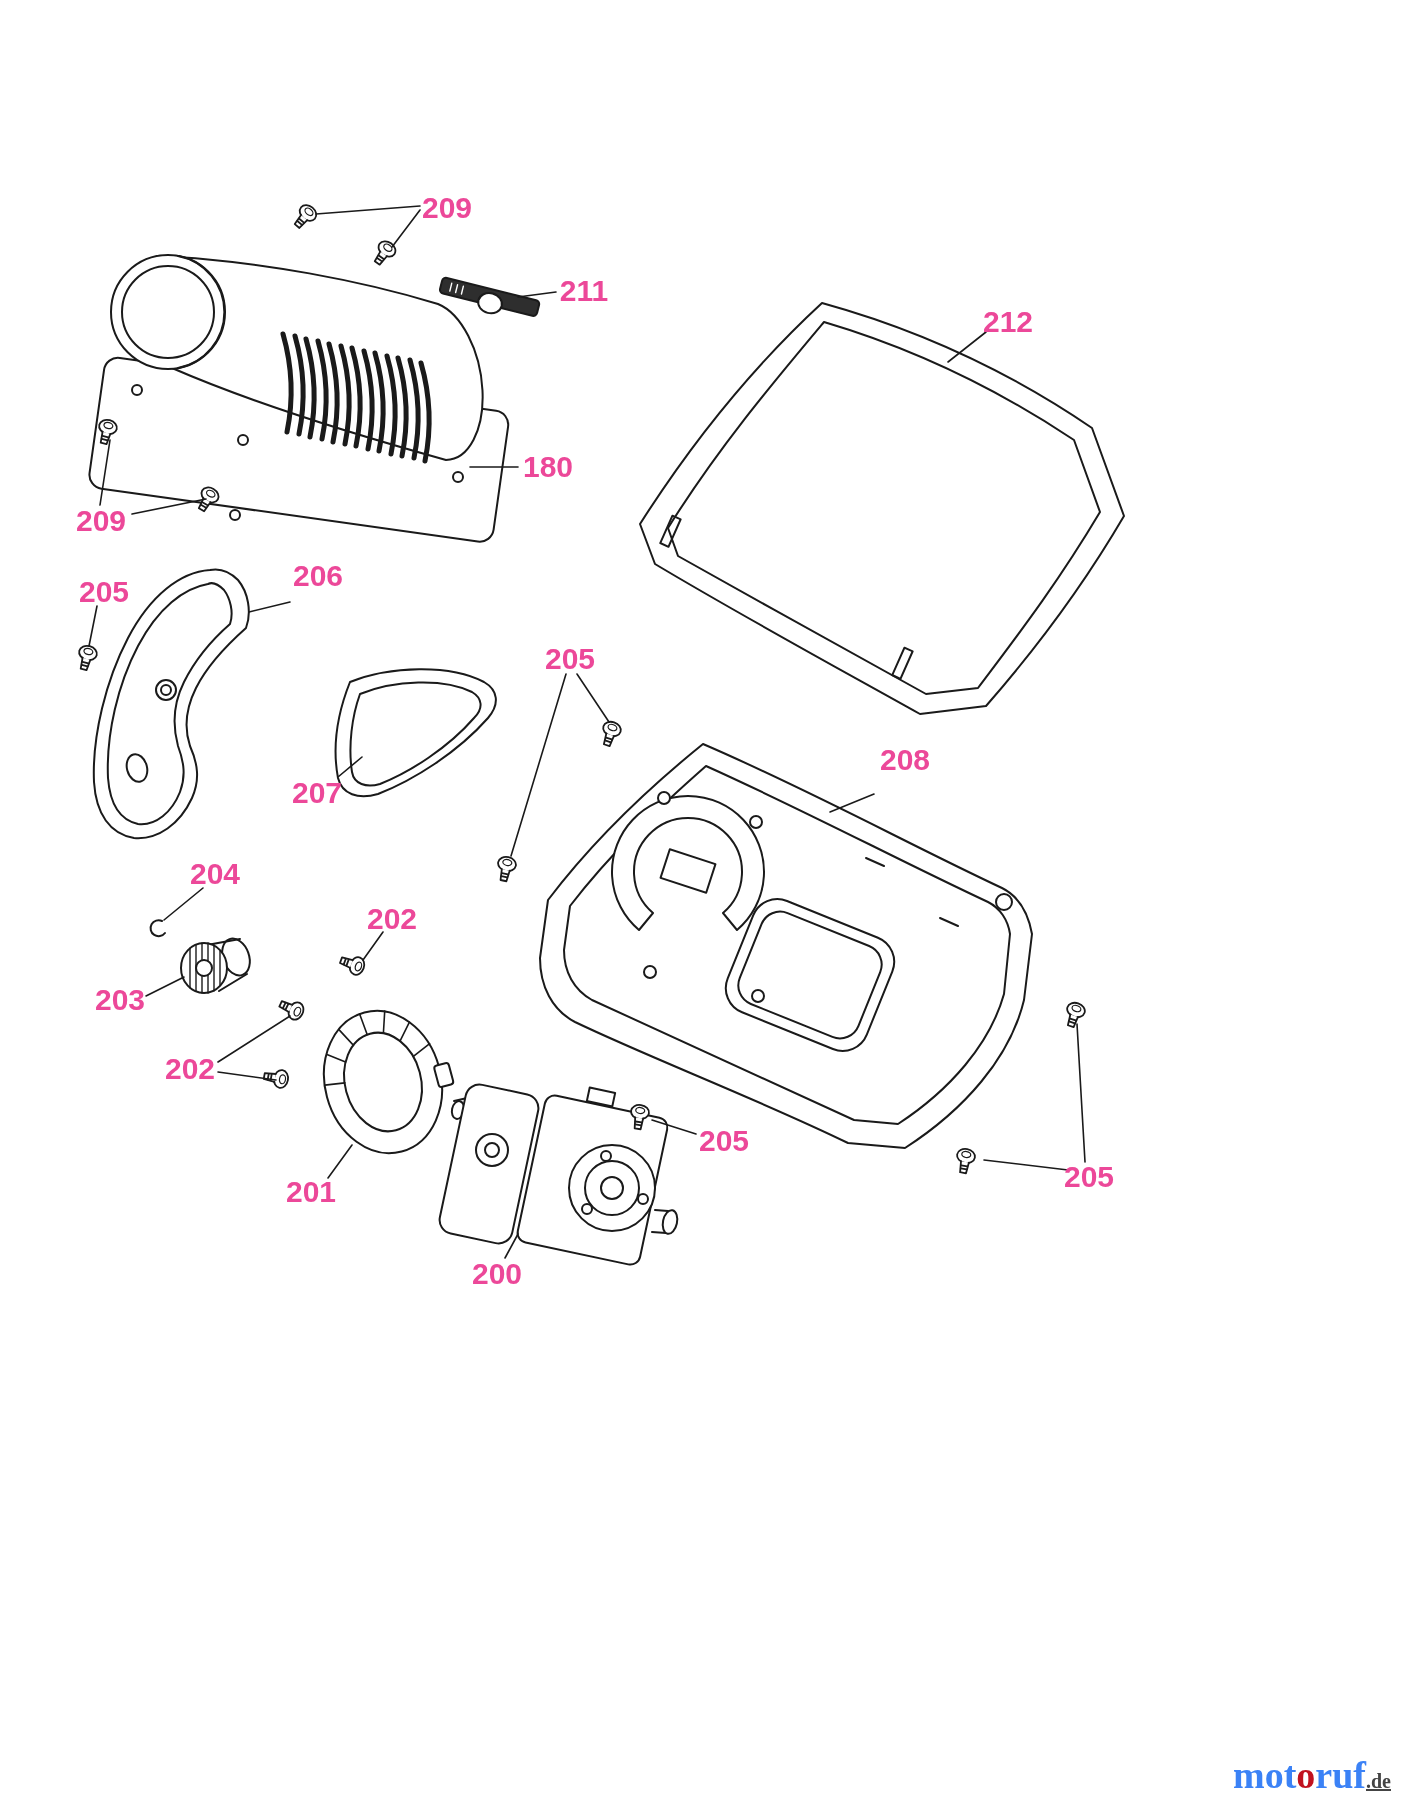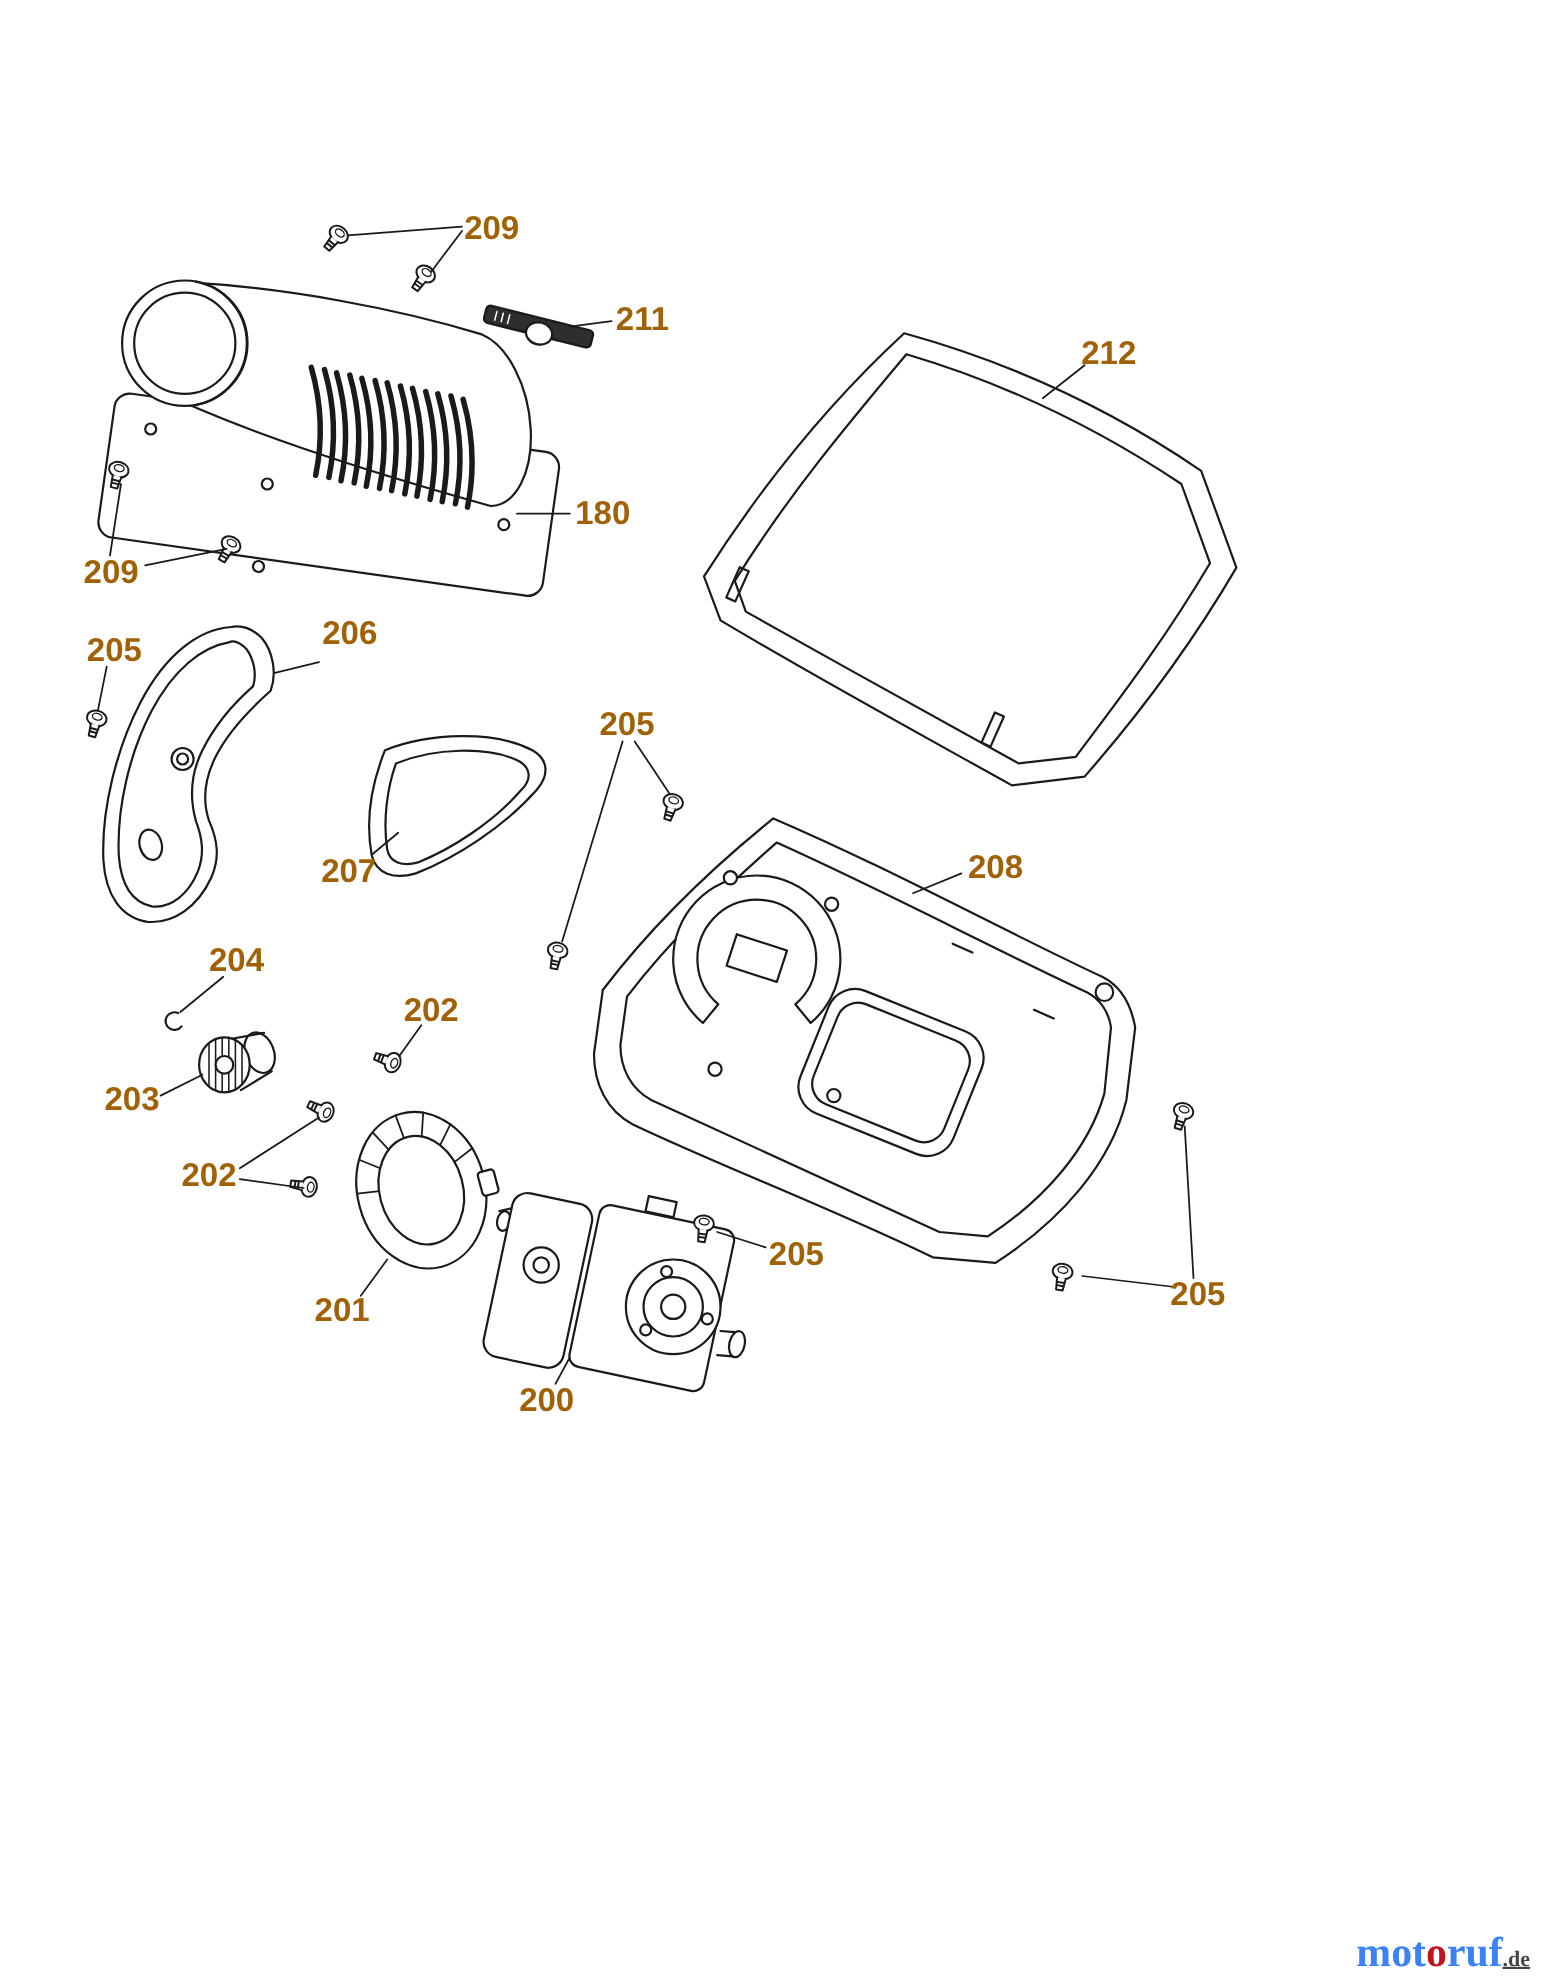--- a/index.html
+++ b/index.html
@@ -8,21 +8,21 @@
     width:1401px; height:1800px;
     background:#ffffff;
     overflow:hidden;
     font-family:"Liberation Sans", sans-serif;
   }
   svg { position:absolute; left:0; top:0; }
   .label {
     position:absolute;
     transform:translate(-50%,-50%);
     font:700 30px "Liberation Sans", sans-serif;
-    color:#a16207;
+    color:#ec4899;
     white-space:nowrap;
   }
   .watermark {
     position:absolute;
     right:10px; bottom:6px;
     font-family:"Liberation Serif", serif;
     font-weight:700;
     font-size:38px;
     line-height:1;
     white-space:nowrap;
@@ -237,21 +237,21 @@
 
 <div class="label" style="left:447px;  top:208px">209</div>
 <div class="label" style="left:584px;  top:291px">211</div>
 <div class="label" style="left:1008px; top:322px">212</div>
 <div class="label" style="left:548px;  top:467px">180</div>
 <div class="label" style="left:101px;  top:521px">209</div>
 <div class="label" style="left:104px;  top:592px">205</div>
 <div class="label" style="left:318px;  top:576px">206</div>
 <div class="label" style="left:570px;  top:659px">205</div>
 <div class="label" style="left:317px;  top:793px">207</div>
-<div class="label" style="left:905px;  top:789px">208</div>
+<div class="label" style="left:905px;  top:760px">208</div>
 <div class="label" style="left:215px;  top:874px">204</div>
 <div class="label" style="left:392px;  top:919px">202</div>
 <div class="label" style="left:120px;  top:1000px">203</div>
 <div class="label" style="left:190px;  top:1069px">202</div>
 <div class="label" style="left:724px;  top:1141px">205</div>
 <div class="label" style="left:311px;  top:1192px">201</div>
 <div class="label" style="left:1089px; top:1177px">205</div>
 <div class="label" style="left:497px;  top:1274px">200</div>
 
 <div class="watermark">

